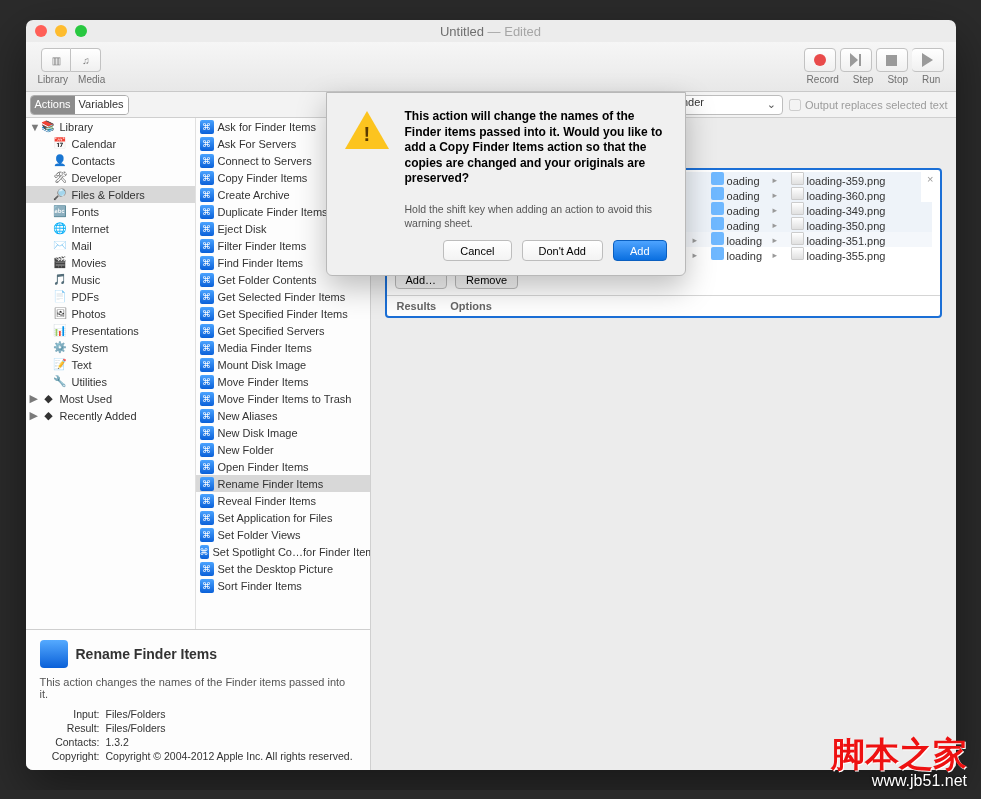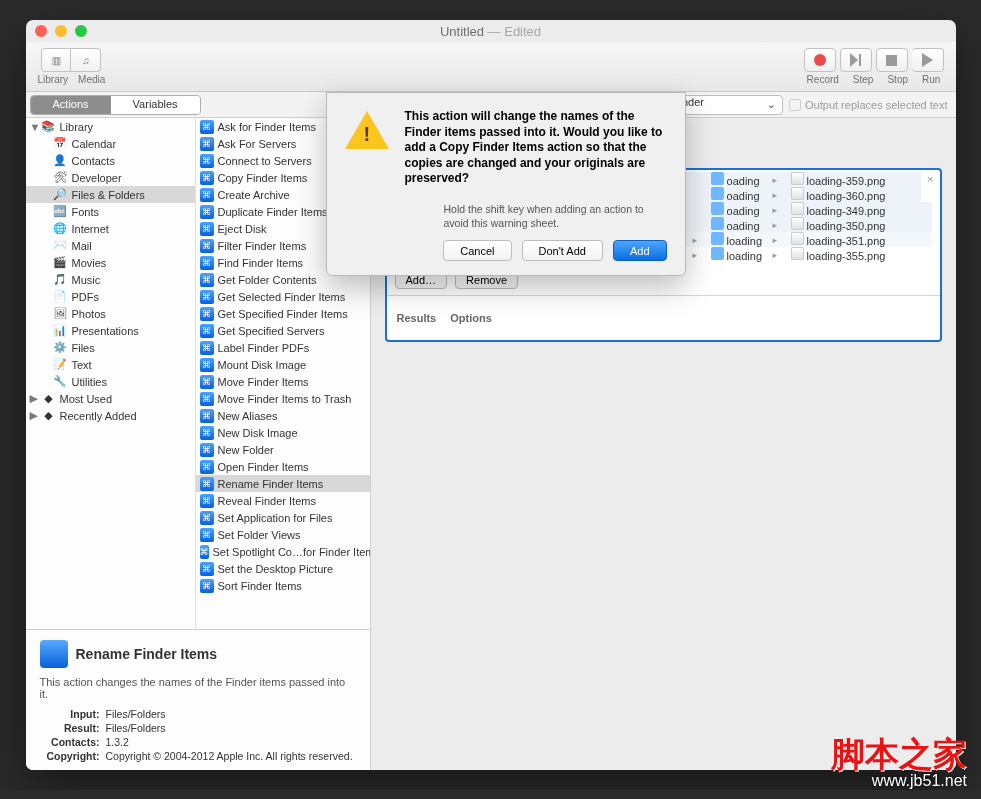--- a/index.html
+++ b/index.html
@@ -19,78 +19,78 @@
 .tb-btn:last-child { border-radius: 0 4px 4px 0; border-left: none; }
 .tb-btn.single { border-radius: 4px; width: 32px; }
 .spacer { flex: 1; }
 .rec { width: 12px; height: 12px; background: #e94b4b; border-radius: 50%; }
 .stop-ico { width: 11px; height: 11px; background: #9a9a9a; }
 .play-ico { width: 0; height: 0; border-left: 11px solid #9a9a9a; border-top: 7px solid transparent; border-bottom: 7px solid transparent; }
 .body { flex: 1; display: flex; overflow: hidden; }
 .left { width: 345px; display: flex; flex-direction: column; background: #fdfdfd; border-right: 1px solid #d0d0d0; }
 .tabs-row { display: flex; align-items: center; height: 26px; border-bottom: 1px solid #cfcfcf; background: #f3f3f3; }
 .seg { display: flex; height: 20px; margin: 0 4px; border: 1px solid #adadad; border-radius: 4px; overflow: hidden; font-size: 11px; }
-.seg span { padding: 2px 22px; background: #fff; color: #333; }
+.seg span { padding: 2px 4px; background: #fff; color: #333; }
 .seg span.on { background: #8d8d8d; color: #fff; }
 .search { flex: 1; margin: 0 6px; height: 20px; border: 1px solid #cfcfcf; border-radius: 3px; background: #fff; font-size: 11px; padding: 0 18px; color: #999; position: relative; }
 .search::before { content: "🔍"; position: absolute; left: 3px; top: 2px; font-size: 11px; color: #999; }
 .lib-cols { flex: 1; display: flex; overflow: hidden; }
 .col1 { width: 170px; border-right: 1px solid #e0e0e0; overflow-y: auto; font-size: 11px; }
 .col2 { flex: 1; overflow-y: auto; font-size: 11px; }
 .li { display: flex; align-items: center; height: 17px; padding: 0 4px 0 16px; gap: 4px; color: #333; white-space: nowrap; }
 .li.sel { background: #d8d8d8; }
 .li .disc { display: inline-block; width: 8px; text-align: center; color: #7a7a7a; margin-left: -12px; }
 .ico { width: 14px; height: 14px; display: inline-flex; align-items: center; justify-content: center; font-size: 11px; }
 .ico.finder { background: linear-gradient(#4aa3ff,#0a60d8); border-radius: 2px; color: #fff; font-size: 9px; }
 .col2 .li { padding-left: 4px; }
 .col2 .li.sel { background: #d8d8d8; }
 .info { border-top: 1px solid #cfcfcf; padding: 10px 14px 8px; font-size: 11px; color: #333; }
 .info-h { display: flex; align-items: center; gap: 8px; margin-bottom: 6px; }
 .info-h .big-ico { width: 28px; height: 28px; background: linear-gradient(#55aaff,#0a60d8); border-radius: 4px; }
 .info-h h3 { font-size: 14px; font-weight: 600; }
 .info p { margin: 8px 0; color: #555; }
 .kv { display: grid; grid-template-columns: 60px 1fr; gap: 2px 6px; font-size: 10.5px; margin-top: 6px; }
-.kv .k { text-align: right; font-weight: 700; }
+.kv .k { text-align: right; font-weight: 400; }
 .right { flex: 1; display: flex; flex-direction: column; background: #ececec; overflow: hidden; }
 .wf-top { height: 26px; border-bottom: 1px solid #cfcfcf; background: #f3f3f3; display: flex; align-items: center; justify-content: flex-end; padding: 0 8px; gap: 6px; font-size: 11px; }
 .select { height: 20px; border: 1px solid #bdbdbd; border-radius: 4px; background: #fff; font-size: 11px; padding: 0 18px 0 22px; color: #333; position: relative; min-width: 150px; }
 .select::after { content: "⌄"; position: absolute; right: 6px; top: 2px; color: #555; }
 .chk { display: flex; align-items: center; gap: 4px; color: #9c9c9c; }
 .chk input { width: 12px; height: 12px; }
 .wf-canvas { flex: 1; overflow: auto; padding: 50px 14px 14px; position: relative; }
 .action-card { border: 2px solid #1b6fd6; background: #fff; border-radius: 4px; font-size: 11px; }
 .card-body { padding: 2px 8px; }
 .file-row { display: grid; grid-template-columns: 20px 120px 16px 50px 16px 64px 16px 60px 16px 1fr; align-items: center; height: 15px; font-size: 11px; color: #333; gap: 2px; }
 .file-row:nth-child(odd) { background: #f4f7fb; }
 .file-row.cut { background: #eef3f9; }
 .mini-ico { width: 13px; height: 13px; display: inline-block; }
 .mini-ico.img { background: linear-gradient(#fff,#e0e0e0); border: 1px solid #ccc; border-radius: 1px; }
 .mini-ico.home { background: #ffcc66; border-radius: 2px; }
 .mini-ico.fold { background: #6fb8ff; border-radius: 2px; }
 .arr { color: #999; font-size: 9px; }
 .card-foot { display: flex; gap: 8px; padding: 6px 8px; }
 .btn-sm { height: 19px; border: 1px solid #bdbdbd; border-radius: 4px; background: linear-gradient(#fff,#f3f3f3); font-size: 11px; padding: 0 10px; }
-.card-tabs { border-top: 1px solid #d5d5d5; padding: 16px 10px; display: flex; gap: 14px; color: #666; font-weight: 600; font-size: 11px; }
+.card-tabs { border-top: 1px solid #d5d5d5; padding: 4px 10px; display: flex; gap: 14px; color: #666; font-weight: 600; font-size: 11px; }
 .close-x { float: right; color: #999; cursor: pointer; }
 .log-area { border-top: 1px solid #cfcfcf; background: #fff; height: 150px; display: flex; flex-direction: column; }
 .log-head { display: flex; height: 18px; border-bottom: 1px solid #e3e3e3; font-size: 11px; color: #555; }
 .log-head .c1 { flex: 1; padding-left: 8px; border-right: 1px solid #e3e3e3; }
 .log-head .c2 { width: 90px; padding-left: 6px; }
 .log-body { flex: 1; }
 .log-body div { height: 17px; }
 .log-body div:nth-child(even) { background: #f2f2f2; }
 .log-foot { height: 22px; border-top: 1px solid #d8d8d8; background: linear-gradient(#fafafa,#e8e8e8); display: flex; align-items: center; padding: 0 8px; gap: 10px; color: #888; font-size: 13px; }
 .sheet-back { position: absolute; left: 0; top: 0; width: 100%; height: 100%; pointer-events: none; }
 .sheet { position: absolute; top: 72px; left: 300px; width: 360px; background: #f0f0f0; border: 1px solid #b8b8b8; border-radius: 0 0 6px 6px; box-shadow: 0 12px 30px rgba(0,0,0,.25); padding: 16px 18px 14px; font-size: 11px; pointer-events: auto; }
 .sheet-row { display: flex; gap: 12px; }
 .warn-ico { width: 48px; height: 48px; flex-shrink: 0; position: relative; }
 .warn-tri { width: 0; height: 0; border-left: 22px solid transparent; border-right: 22px solid transparent; border-bottom: 38px solid #fcc41f; position: absolute; top: 2px; }
 .warn-ex { position: absolute; top: 14px; left: 19px; font-size: 20px; font-weight: 700; color: #5a3a00; }
 .sheet h4 { font-size: 12px; font-weight: 700; margin-bottom: 16px; line-height: 1.3; }
-.sheet .sub { font-size: 10.5px; color: #555; margin-bottom: 10px; line-height: 1.3; margin-left: 39px; }
+.sheet .sub { font-size: 10.5px; color: #555; margin-bottom: 10px; line-height: 1.3; }
 .sheet .chk2 { display: flex; align-items: center; gap: 5px; font-size: 11px; margin-bottom: 14px; }
 .sheet-btns { display: flex; justify-content: flex-end; gap: 10px; }
 .sheet-btns button { height: 21px; border: 1px solid #bdbdbd; border-radius: 4px; background: linear-gradient(#fff,#f3f3f3); font-size: 11px; padding: 0 16px; }
 .sheet-btns button.primary { background: linear-gradient(#4ea4ff,#0a6fe0); color: #fff; border-color: #0a5fc0; }
 .watermark { position: fixed; right: 14px; bottom: 10px; color: #e11; font-family: "STKaiti","KaiTi",serif; font-size: 34px; font-weight: 700; text-shadow: 1px 1px 0 #fff; display: flex; flex-direction: column; align-items: flex-end; line-height: 1; }
 .watermark .url { font-size: 16px; color: #fff; font-family: Arial; text-shadow: 0 0 3px #000; margin-top: 2px; font-weight: 400; }
 </style>
 </head>
 <body>
 
@@ -201,21 +201,21 @@
             <div class="li" style="padding-left: 28px;">
               <span class="ico">🖼</span>
               <span>Photos</span>
             </div>
             <div class="li" style="padding-left: 28px;">
               <span class="ico">📊</span>
               <span>Presentations</span>
             </div>
             <div class="li" style="padding-left: 28px;">
               <span class="ico">⚙️</span>
-              <span>Files</span>
+              <span>System</span>
             </div>
             <div class="li" style="padding-left: 28px;">
               <span class="ico">📝</span>
               <span>Text</span>
             </div>
             <div class="li" style="padding-left: 28px;">
               <span class="ico">🔧</span>
               <span>Utilities</span>
             </div>
             <div class="li">
@@ -277,21 +277,21 @@
             <div class="li">
               <span class="ico finder">⌘</span>
               <span>Get Specified Finder Items</span>
             </div>
             <div class="li">
               <span class="ico finder">⌘</span>
               <span>Get Specified Servers</span>
             </div>
             <div class="li">
               <span class="ico finder">⌘</span>
-              <span>Label Finder PDFs</span>
+              <span>Media Finder Items</span>
             </div>
             <div class="li">
               <span class="ico finder">⌘</span>
               <span>Mount Disk Image</span>
             </div>
             <div class="li">
               <span class="ico finder">⌘</span>
               <span>Move Finder Items</span>
             </div>
             <div class="li">

